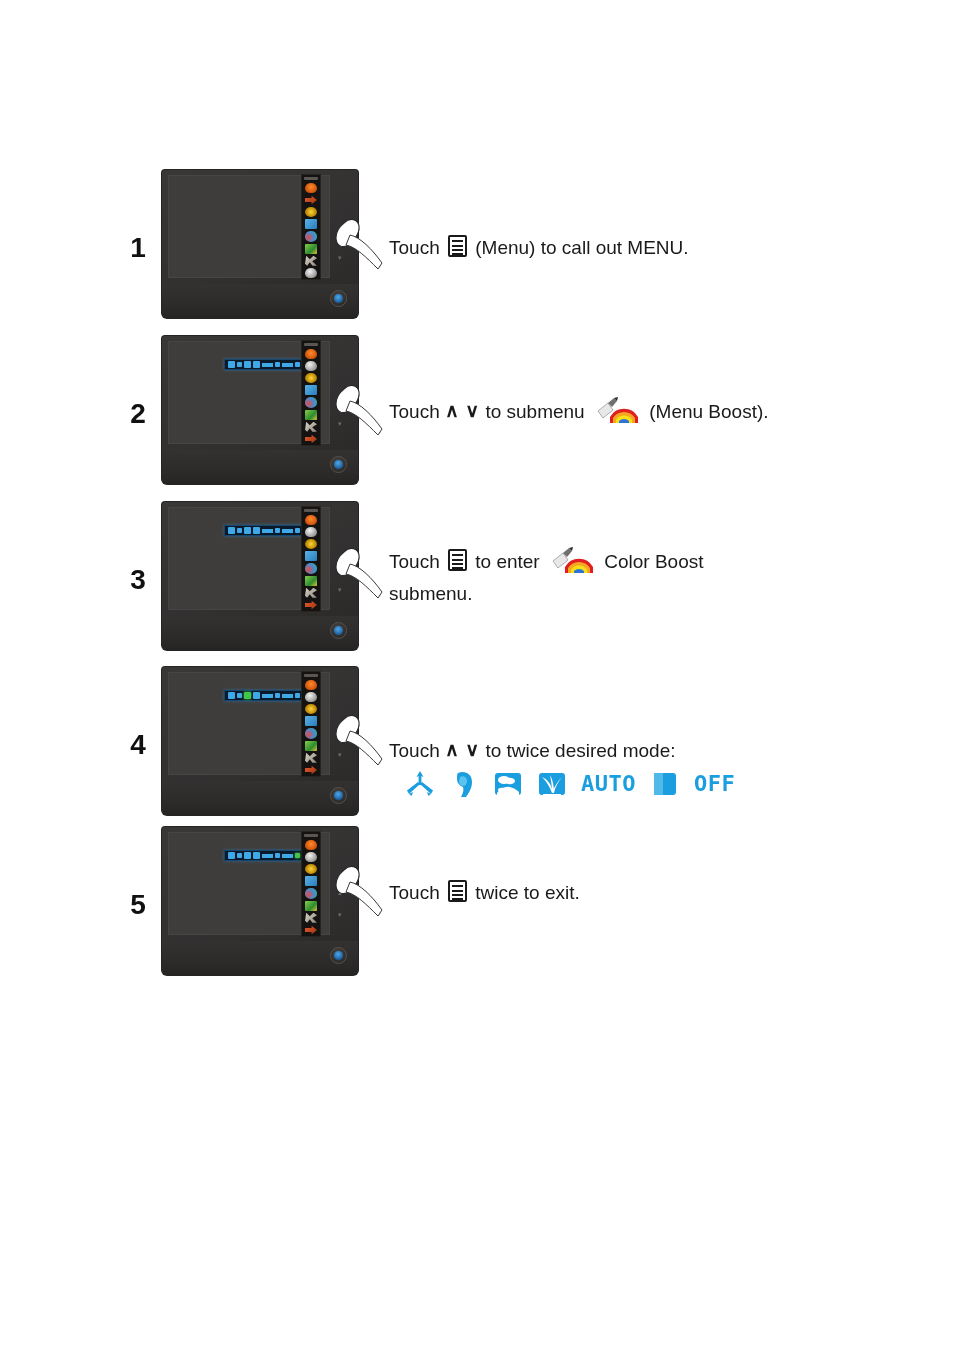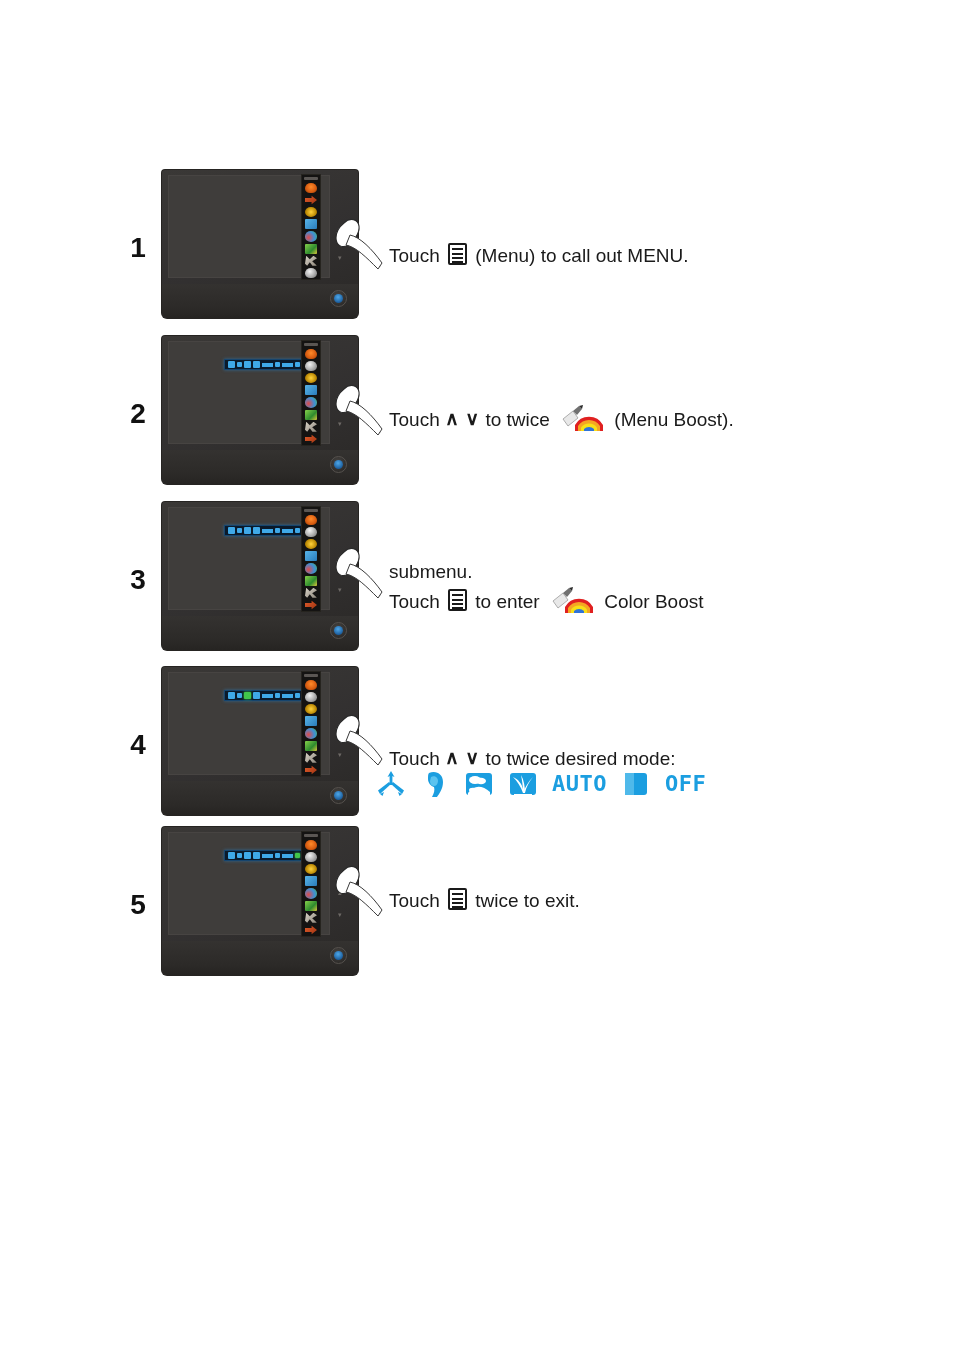--- a/index.html
+++ b/index.html
@@ -172,21 +172,20 @@
 
   
   .instr {
     position: absolute;
     left: 389px;
     font-size: 19px;
     line-height: 29px;
     color: #1a1a1a;
     font-family: "Liberation Sans", sans-serif;
     white-space: nowrap;
-    margin-top: 8px;
   }
   .instr .ln { display: block; }
   .txt { vertical-align: middle; }
 
   
   .menu-glyph {
     display: inline-block;
     vertical-align: -4px;
     width: 19px;
     height: 22px;
@@ -216,21 +215,21 @@
     vertical-align: -8px;
     width: 46px;
     height: 28px;
     position: relative;
     margin: 0 4px;
   }
 
   
   .mode-row {
     position: absolute;
-    left: 376px;
+    left: 405px;
     display: flex;
     align-items: center;
     gap: 14px;
   }
   .mode-ico { width: 30px; height: 30px; flex: 0 0 auto; }
   .mode-word {
     font-size: 22px;
     font-weight: 700;
     color: #1b9ee0;
     letter-spacing: 0.5px;
@@ -320,21 +319,21 @@
     </div>
 
     <svg class="finger" style="left:330px; top:45px;" viewBox="0 0 54 60">
       <path d="M14 8 C20 2, 28 4, 29 11 C30 18, 24 26, 18 30 C12 34, 6 30, 6 23 C6 16, 9 12, 14 8 Z" fill="#ffffff" stroke="#2a2a2a" stroke-width="1.1"></path>
       <path d="M17 28 C26 30, 38 38, 50 52" fill="none" stroke="#3a3a3a" stroke-width="1.1"></path>
       <path d="M20 20 C30 22, 42 34, 52 48 L48 54 C36 42, 26 32, 16 30 Z" fill="#ffffff" stroke="#3a3a3a" stroke-width="1"></path>
     </svg>
 
     <div class="instr" style="top:60px;">
       <span class="ln">
-        <span class="txt">Touch </span><span class="caret">∧</span><span class="txt"> </span><span class="caret">∨</span><span class="txt"> to twice </span><span class="cb-glyph"><svg viewBox="0 0 46 28" width="46" height="28">
+        <span class="txt">Touch </span><span class="caret">∧</span><span class="txt"> </span><span class="caret">∨</span><span class="txt"> to submenu </span><span class="cb-glyph"><svg viewBox="0 0 46 28" width="46" height="28">
               <path d="M16 20 A16 16 0 0 1 44 20 L44 26 L38 26 A10 10 0 0 0 22 26 L16 26 Z" fill="#e02020"></path>
               <path d="M19 21 A13 13 0 0 1 41 21 L41 26 L38 26 A10 10 0 0 0 22 26 L19 26 Z" fill="#f5a623"></path>
               <path d="M22 22.5 A10 10 0 0 1 38 22.5 L38 26 L22 26 Z" fill="#f7e017"></path>
               <path d="M25 24 A7 7 0 0 1 35 24 L35 26 L25 26 Z" fill="#2f73d8"></path>
               <path d="M4 14 L14 6 L19 13 L9 21 Z" fill="#e8e8e8" stroke="#9a9a9a" stroke-width="0.8"></path>
               <path d="M14 6 L20 1 L23 4 L18 10 Z" fill="#707070"></path>
               <path d="M20 1 L24 0 L23 4 Z" fill="#2a2a2a"></path>
             </svg></span><span class="txt"> (Menu Boost).</span>
       </span>
     </div>
@@ -377,34 +376,34 @@
       <div class="power-btn" style="left:168px; top:120px;"></div>
     </div>
 
     <svg class="finger" style="left:330px; top:42px;" viewBox="0 0 54 60">
       <path d="M14 8 C20 2, 28 4, 29 11 C30 18, 24 26, 18 30 C12 34, 6 30, 6 23 C6 16, 9 12, 14 8 Z" fill="#ffffff" stroke="#2a2a2a" stroke-width="1.1"></path>
       <path d="M17 28 C26 30, 38 38, 50 52" fill="none" stroke="#3a3a3a" stroke-width="1.1"></path>
       <path d="M20 20 C30 22, 42 34, 52 48 L48 54 C36 42, 26 32, 16 30 Z" fill="#ffffff" stroke="#3a3a3a" stroke-width="1"></path>
     </svg>
 
     <div class="instr" style="top:44px;">
-      <span class="ln" style="margin-top:2px;">
-        <span class="txt">submenu.</span>
-      </span>
       <span class="ln">
         <span class="txt">Touch </span><span class="menu-glyph"><i></i><i></i><i></i><i></i></span><span class="txt"> to enter </span><span class="cb-glyph"><svg viewBox="0 0 46 28" width="46" height="28">
               <path d="M16 20 A16 16 0 0 1 44 20 L44 26 L38 26 A10 10 0 0 0 22 26 L16 26 Z" fill="#e02020"></path>
               <path d="M19 21 A13 13 0 0 1 41 21 L41 26 L38 26 A10 10 0 0 0 22 26 L19 26 Z" fill="#f5a623"></path>
               <path d="M22 22.5 A10 10 0 0 1 38 22.5 L38 26 L22 26 Z" fill="#f7e017"></path>
               <path d="M25 24 A7 7 0 0 1 35 24 L35 26 L25 26 Z" fill="#2f73d8"></path>
               <path d="M4 14 L14 6 L19 13 L9 21 Z" fill="#e8e8e8" stroke="#9a9a9a" stroke-width="0.8"></path>
               <path d="M14 6 L20 1 L23 4 L18 10 Z" fill="#707070"></path>
               <path d="M20 1 L24 0 L23 4 Z" fill="#2a2a2a"></path>
             </svg></span><span class="txt"> Color Boost</span>
       </span>
+      <span class="ln" style="margin-top:2px;">
+        <span class="txt">submenu.</span>
+      </span>
     </div>
   </div>
 
   <div class="step-row" style="top:667px;">
     <div class="step-num" style="top:62px;">4</div>
 
     <div class="monitor" style="top:0px; height:148px;">
       <div class="monitor-inner"></div>
       <div class="screen"></div>
 

